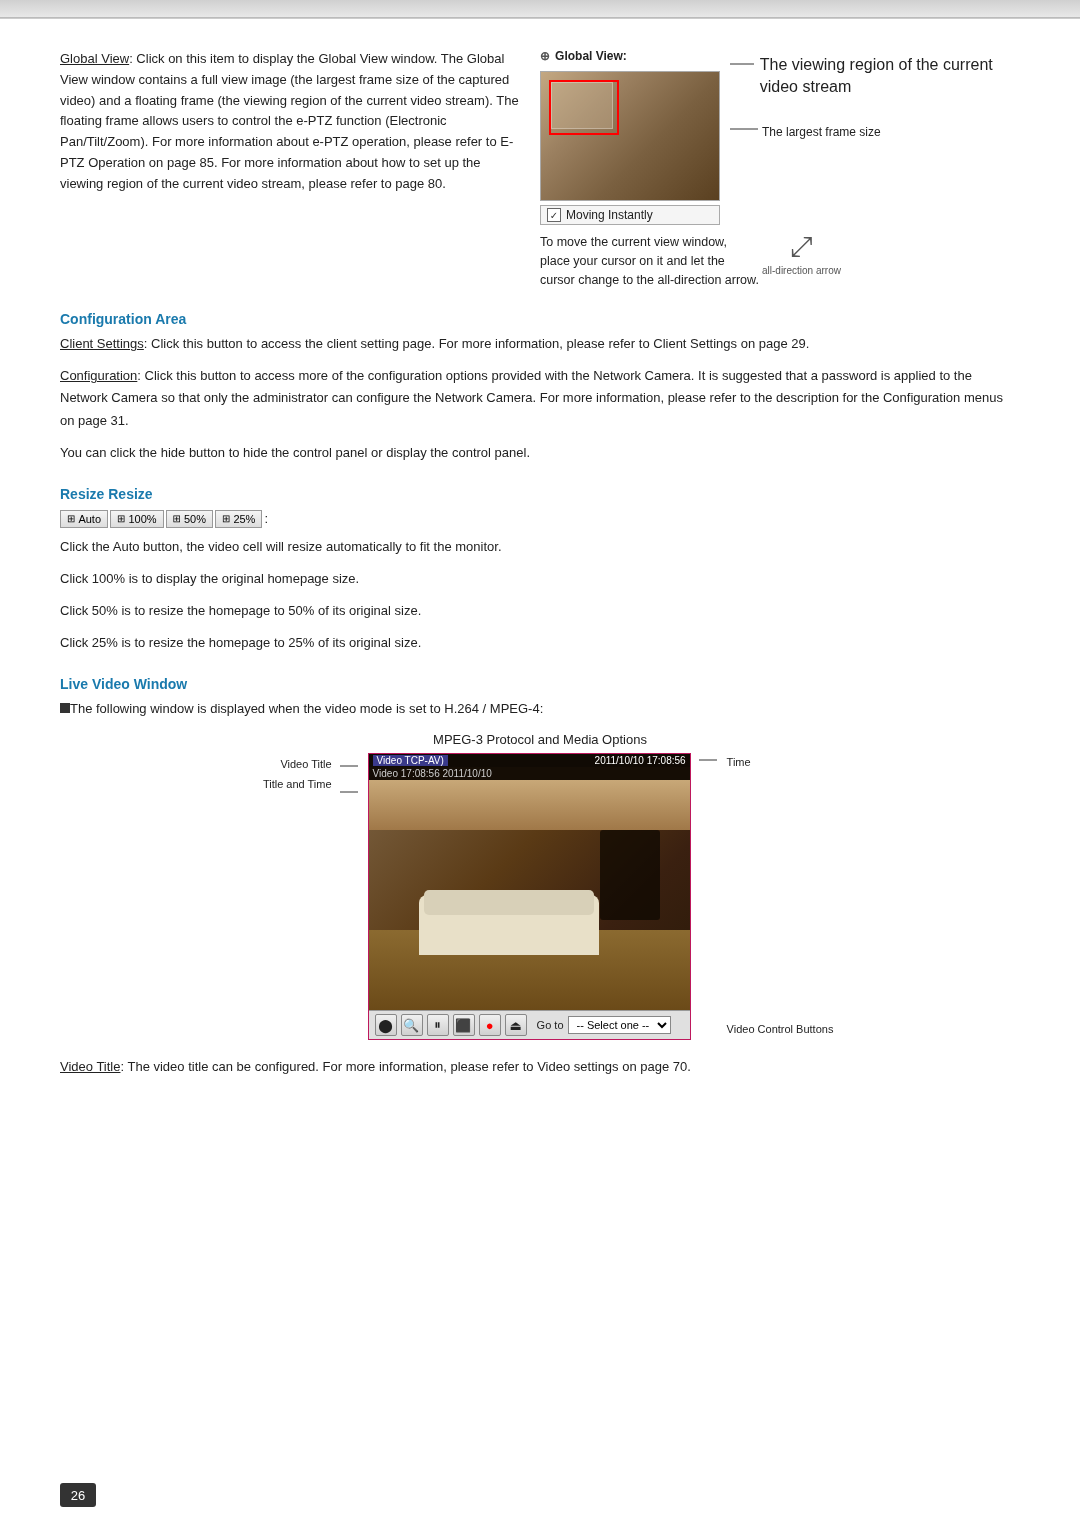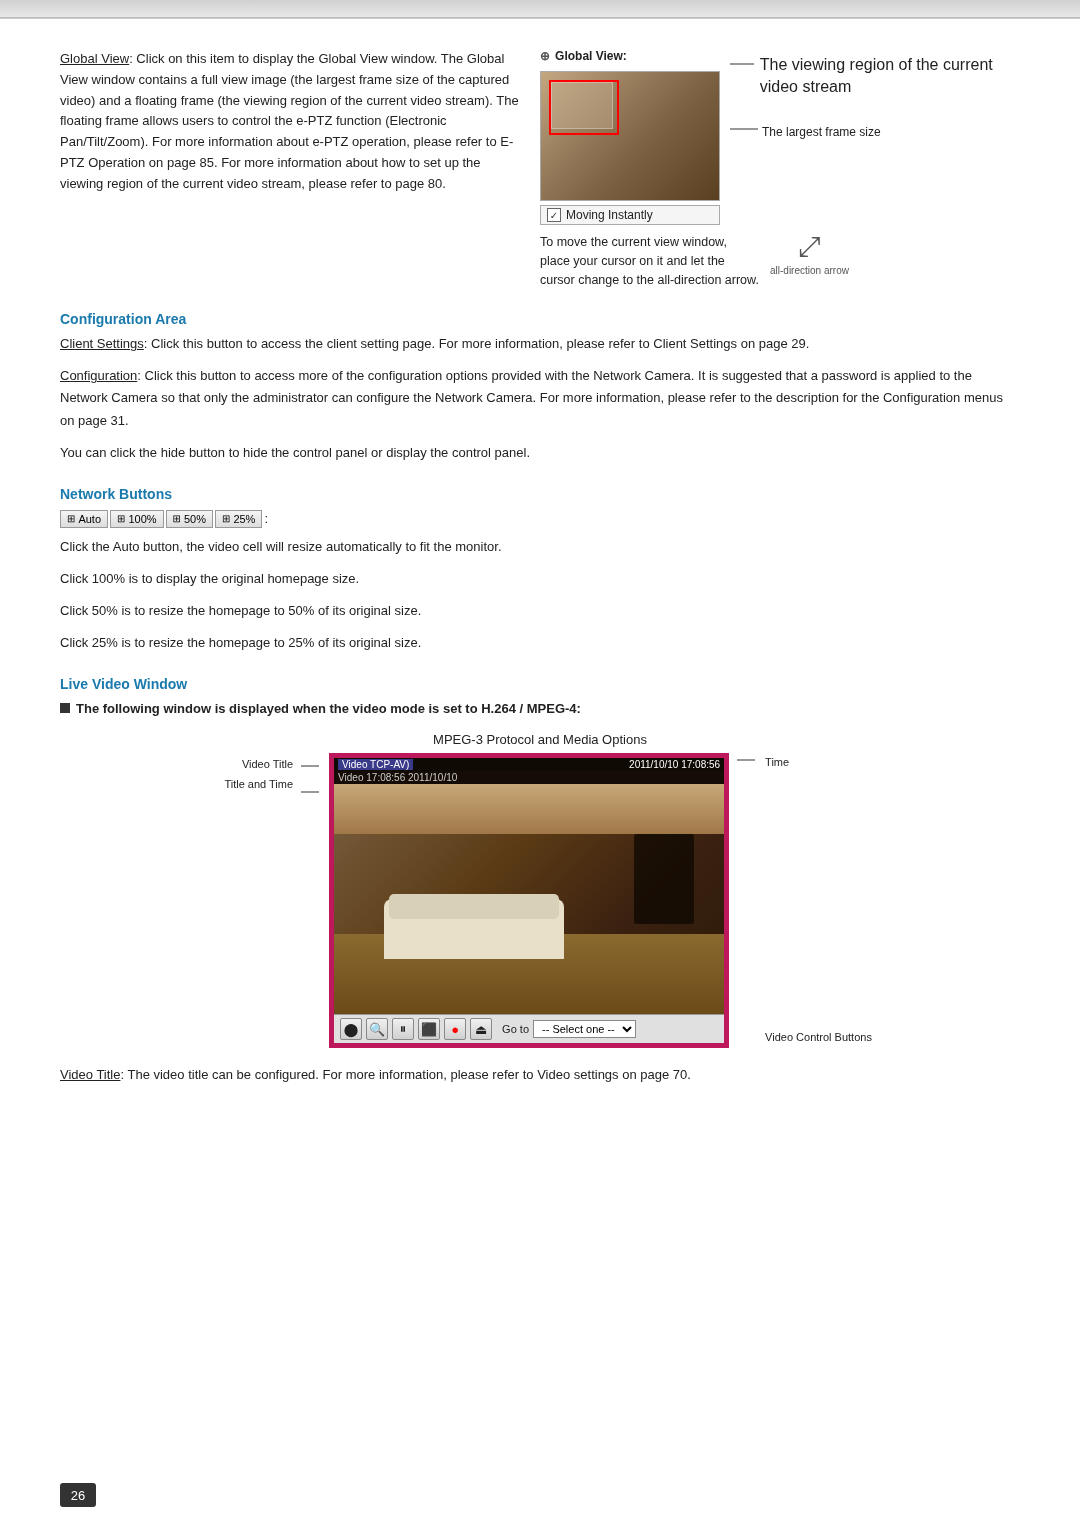--- a/index.html
+++ b/index.html
@@ -130,21 +130,21 @@
       justify-content: center;
       font-size: 10px;
       color: #333;
     }
 
     
     .move-description {
       font-size: 12.5px;
       line-height: 1.5;
       display: flex;
-      gap: 10px;
+      gap: 2px;
       align-items: flex-start;
     }
 
     .all-direction-arrow {
       display: flex;
       flex-direction: column;
       align-items: center;
       font-size: 10px;
       gap: 2px;
     }
@@ -199,22 +199,22 @@
     }
 
     .mpeg-label {
       text-align: center;
       font-size: 13px;
       font-weight: normal;
       margin-bottom: 6px;
     }
 
     .video-frame {
-      width: 400px;
-      border: 5px solid #be185d;
+      width: 323px;
+      border: 1px solid #be185d;
       background: #2a1a0a;
       position: relative;
       overflow: hidden;
     }
 
     
     .video-top-bar {
       display: flex;
       justify-content: space-between;
       background: rgba(0,0,0,0.6);
@@ -338,25 +338,23 @@
     }
 
     .wifi-icon {
       font-size: 12px;
       color: #555;
     }
 
     
     .bullet-item {
       display: flex;
-      gap: 6px;
       font-size: 13px;
       line-height: 1.7;
       margin-bottom: 4px;
-      font-weight: bold;
     }
 
     .bullet-square {
       width: 10px;
       height: 10px;
       background: #333;
       flex-shrink: 0;
       margin-top: 5px;
     }
 
@@ -436,21 +434,21 @@
       <div class="body-paragraph">
         <span class="underline-link">Configuration</span>: Click this button to access more of the configuration options provided with the Network Camera. It is suggested that a password is applied to the Network Camera so that only the administrator can configure the Network Camera. For more information, please refer to the description for the Configuration menus on page 31.
       </div>
     </div>
 
     <div>
       <div class="body-paragraph">You can click the hide button to hide the control panel or display the control panel.</div>
     </div>
 
     <div>
-      <div class="section-heading">Network Buttons</div>
+      <div class="section-heading">Resize Resize</div>
       <div class="resize-buttons-row">
         <button class="resize-btn">
           <span class="resize-btn-icon">⊞</span>
           <span>Auto</span>
         </button>
         <button class="resize-btn">
           <span class="resize-btn-icon">⊞</span>
           <span>100%</span>
         </button>
         <button class="resize-btn">

